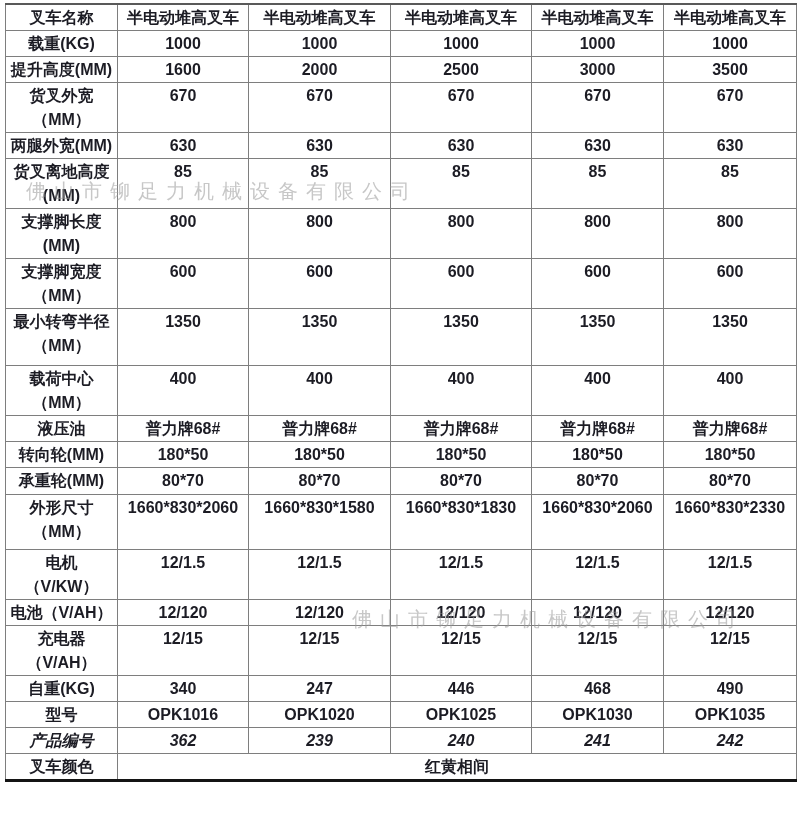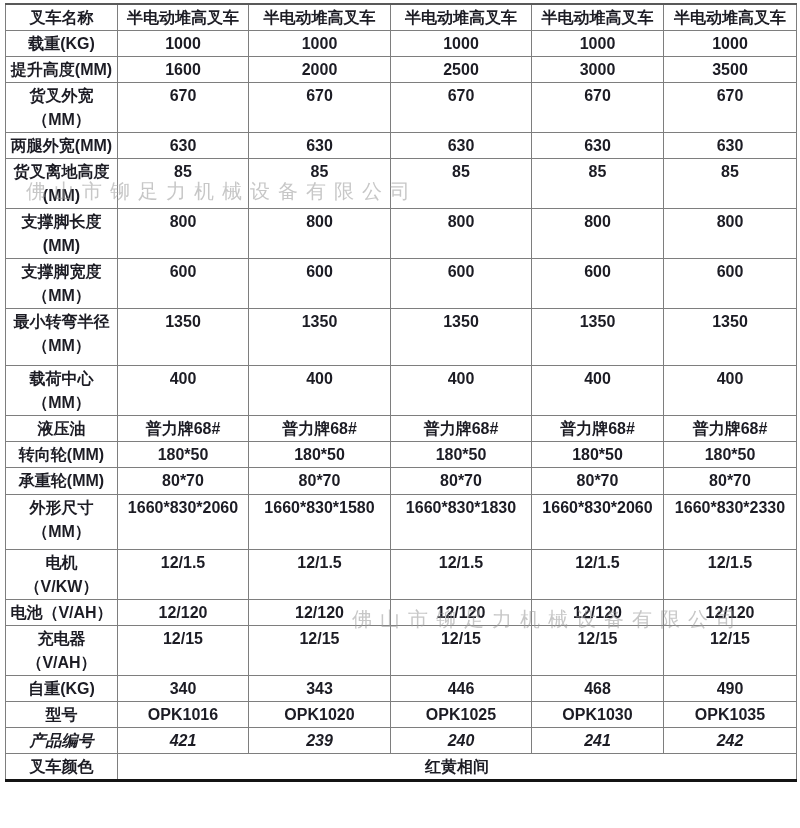--- a/index.html
+++ b/index.html
@@ -411,21 +411,21 @@
           </td>
         </tr>
         <tr style="height: 26px;">
           <td class="label-cell">
             <div class="line">自重(KG)</div>
           </td>
           <td class="value-cell">
             <div class="line">340</div>
           </td>
           <td class="value-cell">
-            <div class="line">343</div>
+            <div class="line">247</div>
           </td>
           <td class="value-cell">
             <div class="line">446</div>
           </td>
           <td class="value-cell">
             <div class="line">468</div>
           </td>
           <td class="value-cell">
             <div class="line">490</div>
           </td>
@@ -448,21 +448,21 @@
           </td>
           <td class="value-cell">
             <div class="line">OPK1035</div>
           </td>
         </tr>
         <tr style="height: 25px; font-style: italic;">
           <td class="label-cell">
             <div class="line">产品编号</div>
           </td>
           <td class="value-cell">
-            <div class="line">421</div>
+            <div class="line">362</div>
           </td>
           <td class="value-cell">
             <div class="line">239</div>
           </td>
           <td class="value-cell">
             <div class="line">240</div>
           </td>
           <td class="value-cell">
             <div class="line">241</div>
           </td>

